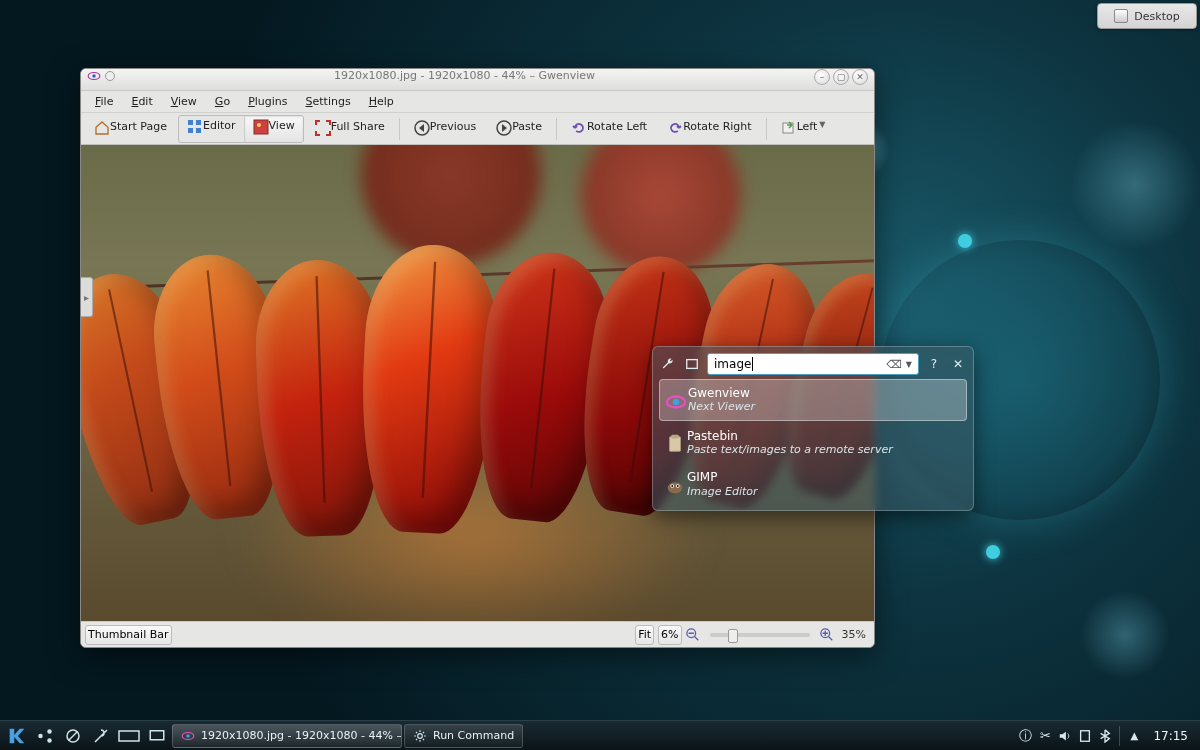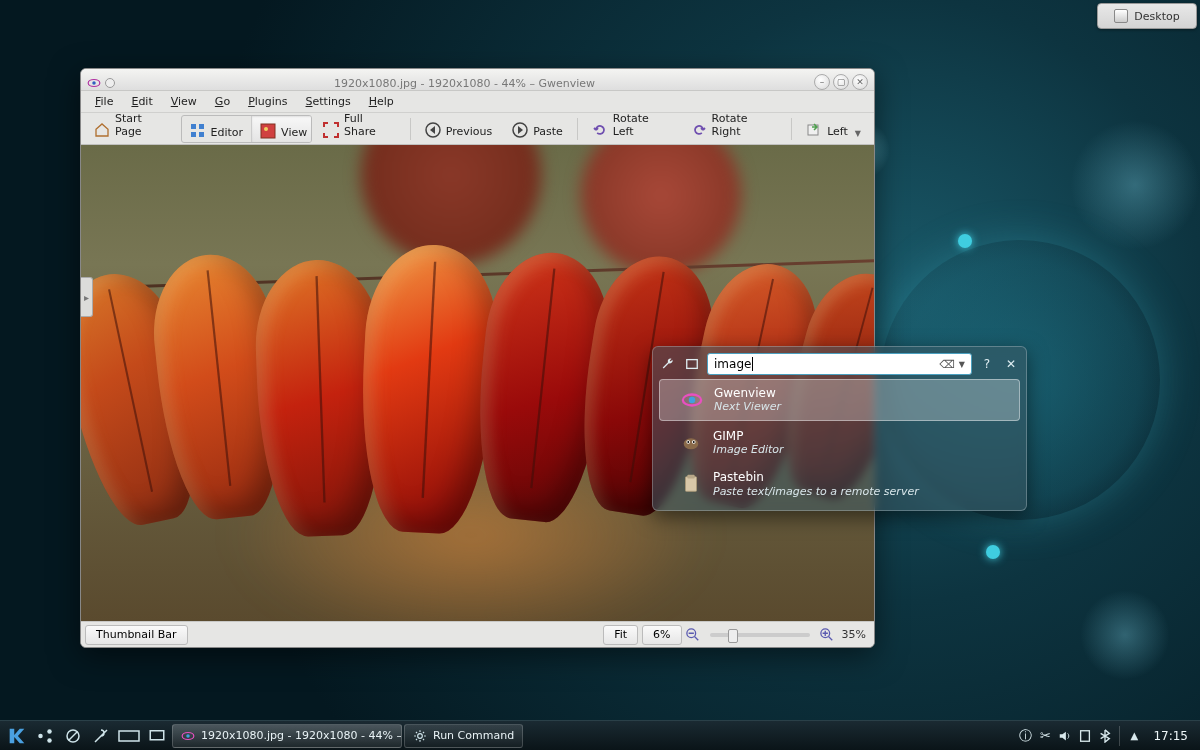--- a/index.html
+++ b/index.html
@@ -14,35 +14,35 @@
 .o4{width:90px;height:90px;right:30px;top:590px;background:radial-gradient(circle,rgba(120,200,220,.35),transparent 70%)}
 .dot{width:14px;height:14px;background:#3fcde0;border-radius:50%;position:absolute;box-shadow:0 0 8px #3fcde0}
 .d1{right:228px;top:234px}.d2{right:200px;top:545px}
 
 
 .desktop-btn{position:absolute;top:3px;right:3px;width:100px;height:26px;background:linear-gradient(#e8e8e8,#d4d4d4);border:1px solid #999;border-radius:4px;display:flex;align-items:center;justify-content:center;gap:6px;font-size:11px;color:#333;box-shadow:0 1px 3px rgba(0,0,0,.4)}
 .desktop-btn .ic{width:14px;height:14px;background:linear-gradient(#fff,#ccc);border:1px solid #888;border-radius:2px}
 
 
 .window{position:absolute;left:80px;top:68px;width:795px;height:580px;background:#e6e6e4;border:1px solid #888;border-radius:6px;box-shadow:0 8px 30px rgba(0,0,0,.5);display:flex;flex-direction:column;overflow:hidden}
-.titlebar{height:22px;background:linear-gradient(#f4f4f2,#dedede);display:flex;align-items:flex-end;padding:0 6px;border-bottom:1px solid #c8c8c6}
+.titlebar{height:22px;background:linear-gradient(#f4f4f2,#dedede);display:flex;align-items:flex-start;padding:0 6px;border-bottom:1px solid #c8c8c6}
 .titlebar .tl{display:flex;gap:4px;align-items:center}
 .eye-ic{width:14px;height:14px}
 .eye-ic svg{display:block}
 .pin{width:10px;height:10px;border:1px solid #999;border-radius:50%;background:#eee}
 .title-text{flex:1;text-align:center;font-size:11px;color:#777}
 .winbtns{display:flex;gap:3px}
 .winbtn{width:16px;height:16px;border:1px solid #aaa;border-radius:50%;background:radial-gradient(circle at 40% 35%,#fff,#d8d8d8);display:flex;align-items:center;justify-content:center;font-size:9px;color:#666}
 
 .menubar{height:22px;display:flex;align-items:center;padding:0 6px;gap:2px;font-size:11px;color:#222;background:#e6e6e4;border-bottom:1px solid #d0d0ce}
 .menubar span{padding:2px 8px;cursor:default}
 .menubar span u{text-decoration:underline}
 
 .toolbar{height:32px;display:flex;align-items:center;padding:0 4px;gap:2px;background:#e6e6e4;border-bottom:1px solid #c0c0be}
-.tbtn{display:flex;align-items:flex-end;gap:5px;padding:3px 8px;font-size:11px;color:#222;border:1px solid transparent;border-radius:3px;height:26px}
+.tbtn{display:flex;align-items:flex-start;padding:3px 8px;font-size:11px;color:#222;border:1px solid transparent;border-radius:3px;height:26px}
 .tbtn.active{background:linear-gradient(#f8f8f8,#e4e4e4);border:1px solid #aaa;box-shadow:inset 0 1px 2px rgba(0,0,0,.1)}
 .tgroup{display:flex;border:1px solid #bbb;border-radius:3px;overflow:hidden}
 .tgroup .tbtn{border-radius:0;border:none;border-right:1px solid #ccc}
 .tgroup .tbtn:last-child{border-right:none}
 .ticon{width:16px;height:16px;display:flex;align-items:center;justify-content:center}
 .sep{width:1px;height:22px;background:#c8c8c6;margin:0 3px}
 .drop{font-size:8px;color:#666;margin-left:2px}
 
 .img-area{flex:1;position:relative;background:#1a1410;overflow:hidden}
 .handle{position:absolute;left:0;top:132px;width:12px;height:40px;background:#dcdcda;border:1px solid #aaa;border-left:none;border-radius:0 3px 3px 0;display:flex;align-items:center;justify-content:center;font-size:10px;color:#777}
@@ -68,36 +68,36 @@
 .l5::before{background:linear-gradient(160deg,#d2381a 0%,#9a0a0a 55%,#5a0606 100%)}
 .l6{left:530px;top:112px;transform:rotate(9deg) scale(1.08)}
 .l6::before{background:linear-gradient(160deg,#c83818 0%,#8a0808 60%,#4a0404 100%)}
 .l7{left:640px;top:120px;transform:rotate(12deg) scale(1.02)}
 .l7::before{background:linear-gradient(160deg,#d8602a 0%,#a82210 55%,#5a0a06 100%)}
 .l8{left:740px;top:130px;transform:rotate(15deg) scale(.95)}
 .l8::before{background:linear-gradient(160deg,#c84a1e 0%,#8a1a0c 60%,#4a0804 100%)}
 .glow{position:absolute;left:150px;top:280px;width:480px;height:220px;background:radial-gradient(ellipse,rgba(255,150,60,.45),transparent 70%);filter:blur(18px)}
 
 .statusbar{height:26px;background:#e6e6e4;border-top:1px solid #c8c8c6;display:flex;align-items:center;padding:0 4px;gap:4px}
-.sbtn{padding:2px 10px;font-size:11px;border:1px solid #bbb;border-radius:3px;background:linear-gradient(#fafafa,#e6e6e6);height:20px;display:flex;align-items:center}
+.sbtn{padding:2px 2px;font-size:11px;border:1px solid #bbb;border-radius:3px;background:linear-gradient(#fafafa,#e6e6e6);height:20px;display:flex;align-items:center}
 .sfill{flex:1}
 .slider{width:100px;height:4px;background:#ccc;border-radius:2px;position:relative;margin:0 6px}
 .slider::after{content:"";position:absolute;left:18px;top:-4px;width:8px;height:12px;background:#eee;border:1px solid #999;border-radius:2px}
 .szoom{width:14px;height:14px;display:flex;align-items:center;justify-content:center;color:#5a5ab0}
 .zoompct{font-size:11px;color:#333;margin:0 4px}
 
 
-.krunner{position:absolute;left:652px;top:346px;width:375px;background:rgba(60,90,100,.55);border:1px solid rgba(255,255,255,.25);border-radius:6px;backdrop-filter:blur(4px);padding:6px;box-shadow:0 6px 20px rgba(0,0,0,.5)}
+.krunner{position:absolute;left:652px;top:346px;width:322px;background:rgba(60,90,100,.55);border:1px solid rgba(255,255,255,.25);border-radius:6px;backdrop-filter:blur(4px);padding:6px;box-shadow:0 6px 20px rgba(0,0,0,.5)}
 .kr-top{display:flex;align-items:center;gap:6px;margin-bottom:4px}
 .kr-ic{width:18px;height:18px;display:flex;align-items:center;justify-content:center;color:#dfeef2;font-size:12px}
 .kr-input{flex:1;height:22px;background:#fff;border:1px solid #4aa0c0;border-radius:3px;padding:0 6px;font-size:12px;display:flex;align-items:center;justify-content:space-between}
 .kr-input .cursor{border-right:1px solid #000;padding-right:1px}
 .kr-input .clr-dd{display:flex;align-items:center;gap:4px;color:#555;font-size:11px}
 .kr-results{display:flex;flex-direction:column;gap:2px;margin-top:4px}
-.kr-item{display:flex;align-items:center;gap:10px;padding:6px 20px;border-radius:4px}
+.kr-item{display:flex;align-items:flex-end;padding:6px 4px;border-radius:4px}
 .kr-item.sel{background:rgba(255,255,255,.28);border:1px solid rgba(255,255,255,.4)}
 .kr-appic{width:24px;height:24px;display:flex;align-items:center;justify-content:center}
 .kr-txt{display:flex;flex-direction:column;line-height:1.2}
 .kr-name{font-size:12px;color:#fff}
 .kr-desc{font-size:11px;color:#d8e6ea;font-style:italic}
 
 
 .taskbar{position:absolute;left:0;bottom:0;width:100%;height:30px;background:linear-gradient(#1a2a32,#0a1418);border-top:1px solid #2a4048;display:flex;align-items:center;padding:0 4px;gap:2px}
 .tb-ic{width:26px;height:26px;display:flex;align-items:center;justify-content:center;color:#cfe4ea;border-radius:3px}
 .tb-task{display:flex;align-items:center;gap:6px;padding:0 8px;height:24px;background:linear-gradient(rgba(255,255,255,.12),rgba(255,255,255,.04));border:1px solid rgba(255,255,255,.18);border-radius:3px;font-size:11px;color:#e8f2f5;max-width:230px;white-space:nowrap;overflow:hidden}
@@ -313,42 +313,42 @@
           </svg>
         </span>
       <div class="kr-txt">
           <span class="kr-name">Gwenview</span>
           <span class="kr-desc">Next Viewer</span>
         </div>
     </div>
     <div class="kr-item">
       <span class="kr-appic">
           <svg width="22" height="22" viewBox="0 0 24 24">
+            <rect x="6" y="4" width="12" height="16" rx="1" fill="#d8c8a8" stroke="#a89878"></rect>
+            <rect x="8" y="2" width="8" height="4" rx="1" fill="#b8a888"></rect>
+          </svg>
+        </span>
+      <div class="kr-txt">
+          <span class="kr-name">Pastebin</span>
+          <span class="kr-desc">Paste text/images to a remote server</span>
+        </div>
+    </div>
+    <div class="kr-item">
+      <span class="kr-appic">
+          <svg width="22" height="22" viewBox="0 0 24 24">
             <ellipse cx="12" cy="14" rx="8" ry="6" fill="#8a6a4a"></ellipse>
             <circle cx="9" cy="12" r="2" fill="#fff"></circle>
             <circle cx="15" cy="12" r="2" fill="#fff"></circle>
             <circle cx="9" cy="12" r="1" fill="#000"></circle>
             <circle cx="15" cy="12" r="1" fill="#000"></circle>
           </svg>
         </span>
       <div class="kr-txt">
           <span class="kr-name">GIMP</span>
           <span class="kr-desc">Image Editor</span>
-        </div>
-    </div>
-    <div class="kr-item">
-      <span class="kr-appic">
-          <svg width="22" height="22" viewBox="0 0 24 24">
-            <rect x="6" y="4" width="12" height="16" rx="1" fill="#d8c8a8" stroke="#a89878"></rect>
-            <rect x="8" y="2" width="8" height="4" rx="1" fill="#b8a888"></rect>
-          </svg>
-        </span>
-      <div class="kr-txt">
-          <span class="kr-name">Pastebin</span>
-          <span class="kr-desc">Paste text/images to a remote server</span>
         </div>
     </div>
   </div>
 </div>
 
 <div class="taskbar">
   <span class="tb-ic">
       <svg width="22" height="22" viewBox="0 0 24 24">
         <path d="M4 4h5v7l6-7h5l-7 8 7 8h-5l-6-7v7H4z" fill="#4aa0e0"></path>
       </svg>

